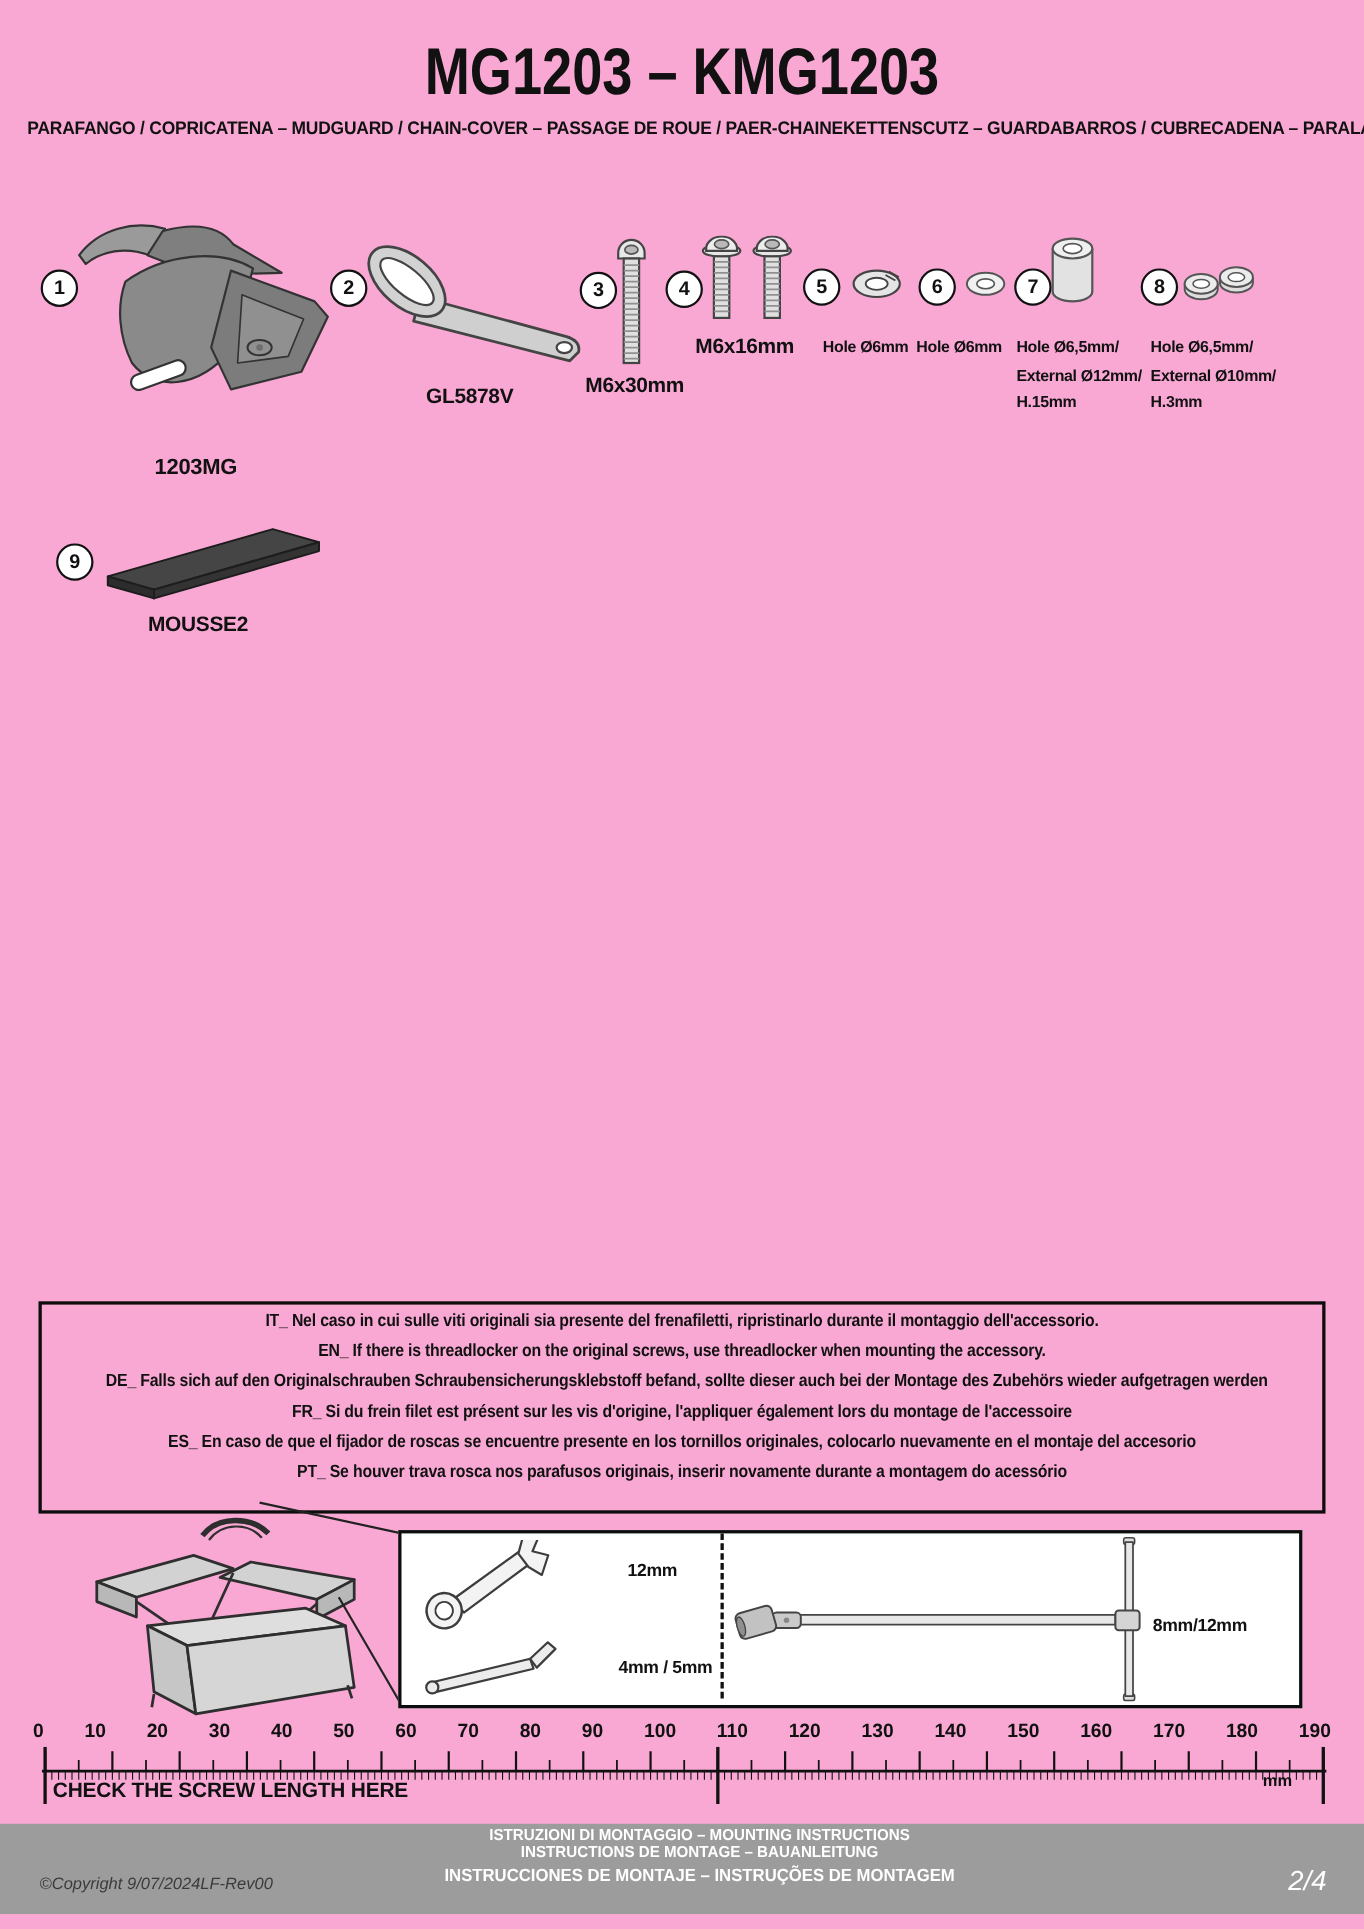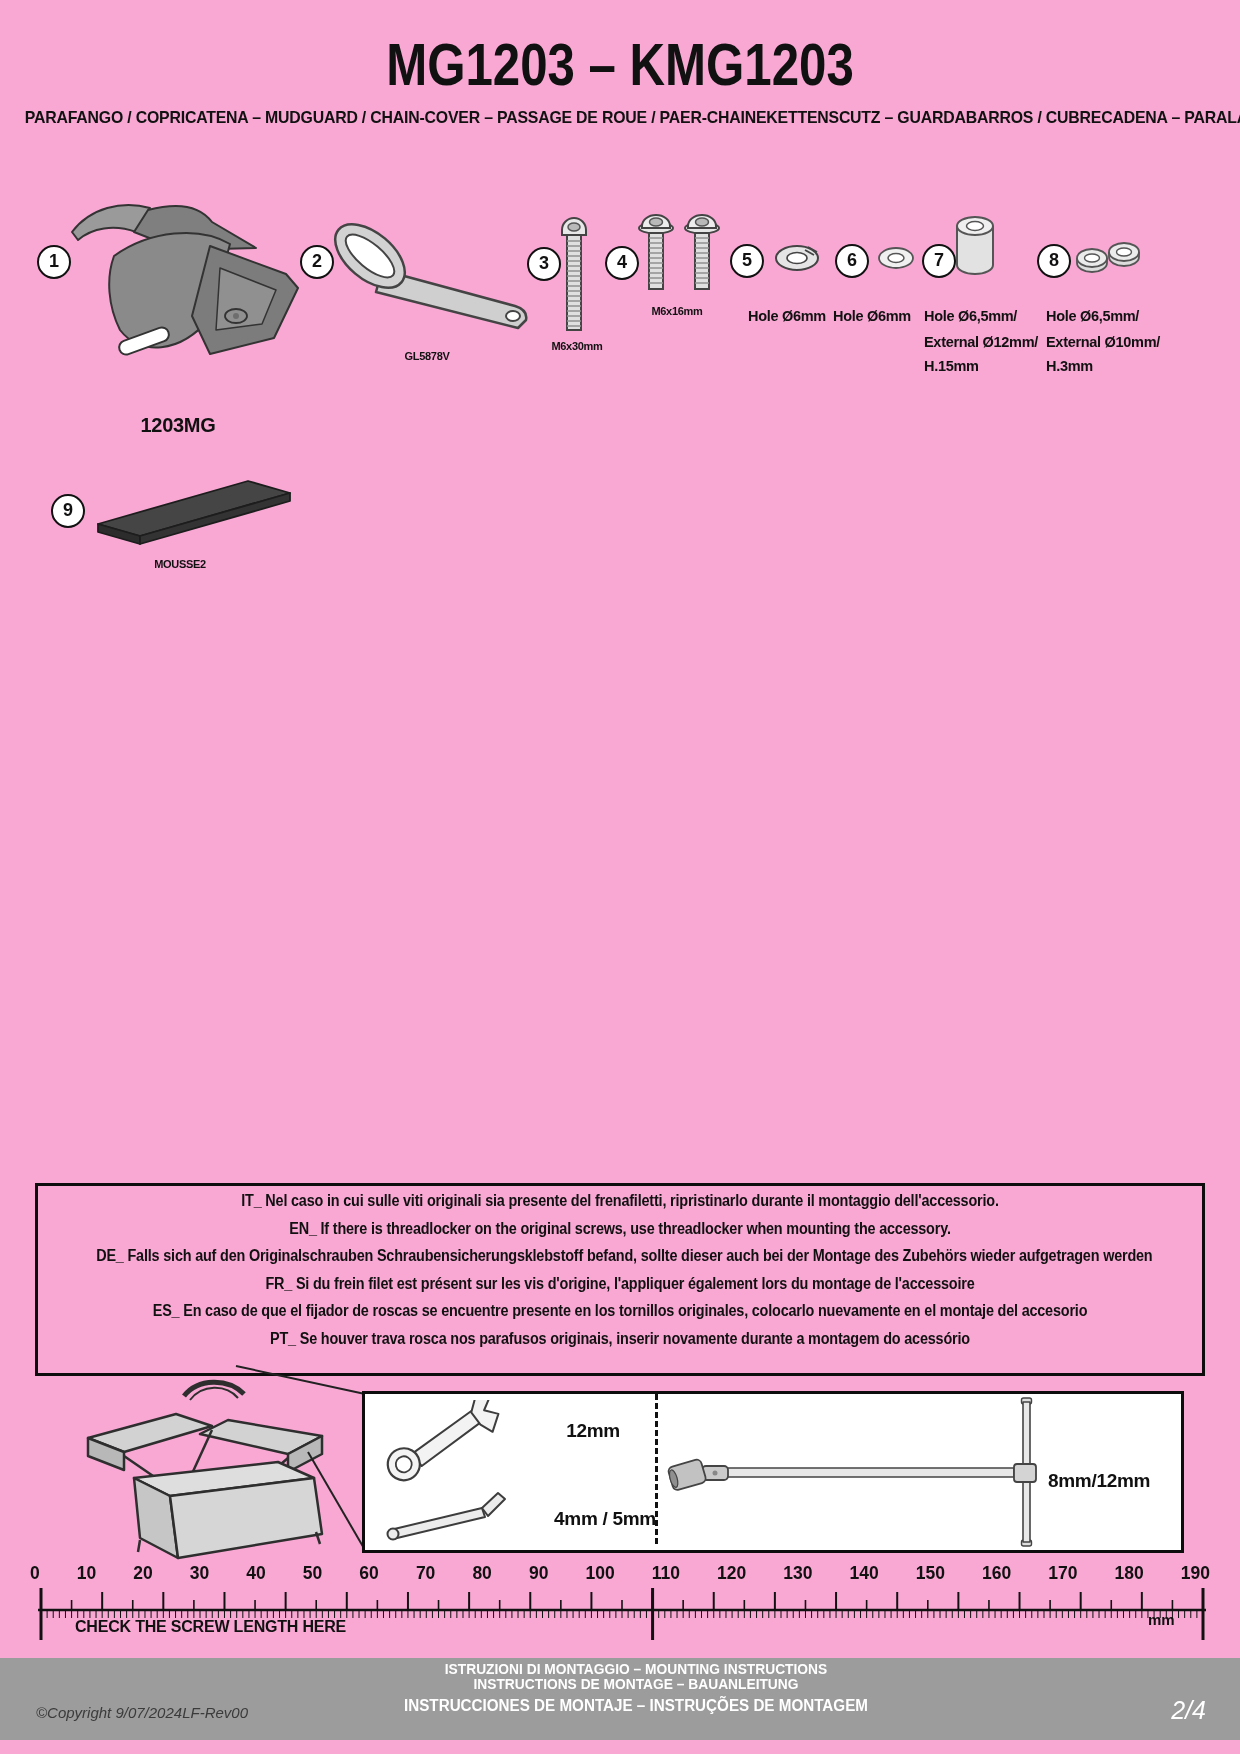--- a/index.html
+++ b/index.html
@@ -5,33 +5,33 @@
   html,body{margin:0;padding:0;background:#e8e8e8;}
   #page{position:relative;width:1240px;height:1754px;background:#f9a8d4;overflow:hidden;
         font-family:"Liberation Sans",sans-serif;color:#111;}
   .abs{position:absolute;}
   .doc-title{top:30px;left:0;width:100%;text-align:center;font-size:60px;font-weight:bold;
              letter-spacing:0;transform:scaleX(0.82);white-space:nowrap;}
   .doc-subtitle{top:108px;left:0;width:100%;text-align:center;font-size:16.5px;font-weight:bold;
                 transform:scaleX(0.96);white-space:nowrap;letter-spacing:-0.2px;}
   .pnum{width:30px;height:30px;border:2.5px solid #111;border-radius:50%;text-align:center;
         line-height:29px;font-size:18px;font-weight:bold;background:#fff;}
-  .plabel{font-weight:bold;font-size:11px;letter-spacing:-0.3px;text-align:center;white-space:nowrap;}
+  .plabel{font-weight:bold;font-size:19px;letter-spacing:-0.3px;text-align:center;white-space:nowrap;}
   .pspec{font-weight:bold;font-size:14.5px;letter-spacing:-0.3px;white-space:nowrap;margin-top:29px;}
   .notes-box{left:35px;top:1183px;width:1164px;height:187px;border:3px solid #0d0d0d;}
   .notes-inner{padding-top:1px;text-align:center;}
   .note-line{font-size:16px;font-weight:bold;line-height:27.5px;white-space:nowrap;
              transform:scaleX(0.9);letter-spacing:-0.2px;}
   .tools-panel{left:362px;top:1391px;width:816px;height:156px;border:3px solid #0d0d0d;background:#fff;}
   .panel-divider{left:655px;top:1394px;height:150px;width:0;border-left:3px dashed #111;}
-  .tool-size{font-size:19px;font-weight:bold;letter-spacing:-0.3px;white-space:nowrap;}
+  .tool-size{font-size:16px;font-weight:bold;letter-spacing:-0.3px;white-space:nowrap;}
   .ruler-numbers{left:30px;top:1563px;width:1180px;display:flex;justify-content:space-between;
                  font-size:17.5px;font-weight:bold;}
   .ruler-numbers span{text-align:center;}
-  .check-label{left:48px;top:1618px;font-size:16px;font-weight:bold;letter-spacing:-0.2px;margin-left:27px;}
+  .check-label{left:48px;top:1618px;font-size:19px;font-weight:bold;letter-spacing:-0.2px;}
   .unit-label{left:1148px;top:1611px;font-size:15px;font-weight:bold;}
   .footer-bar{left:0;top:1658px;width:1240px;height:82px;background:#9c9c9c;}
   .footer-lines{position:absolute;top:4px;left:0;width:100%;text-align:center;color:#fff;
                 font-weight:bold;margin-left:16px;}
   .footer-line{font-size:14.5px;line-height:15px;white-space:nowrap;transform:scaleX(0.95);}
   .footer-line.big{font-size:16px;line-height:18px;margin-top:5px;}
   .copyright{position:absolute;left:36px;top:46px;font-size:15px;font-style:italic;color:#3b3b3b;}
   .page-num{position:absolute;right:34px;top:38px;font-size:25px;font-weight:normal;
             font-style:italic;color:#fff;text-align:center;}
   svg{display:block;}

